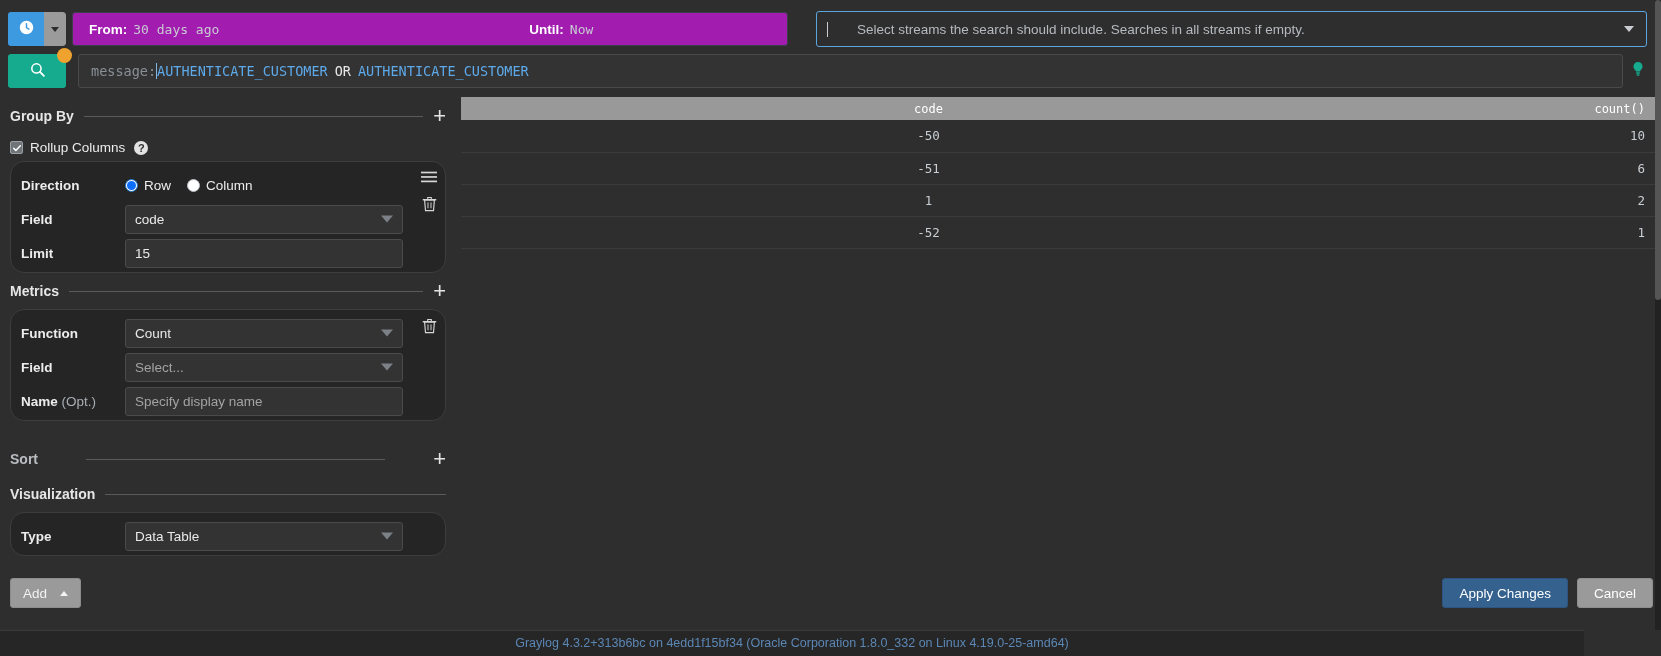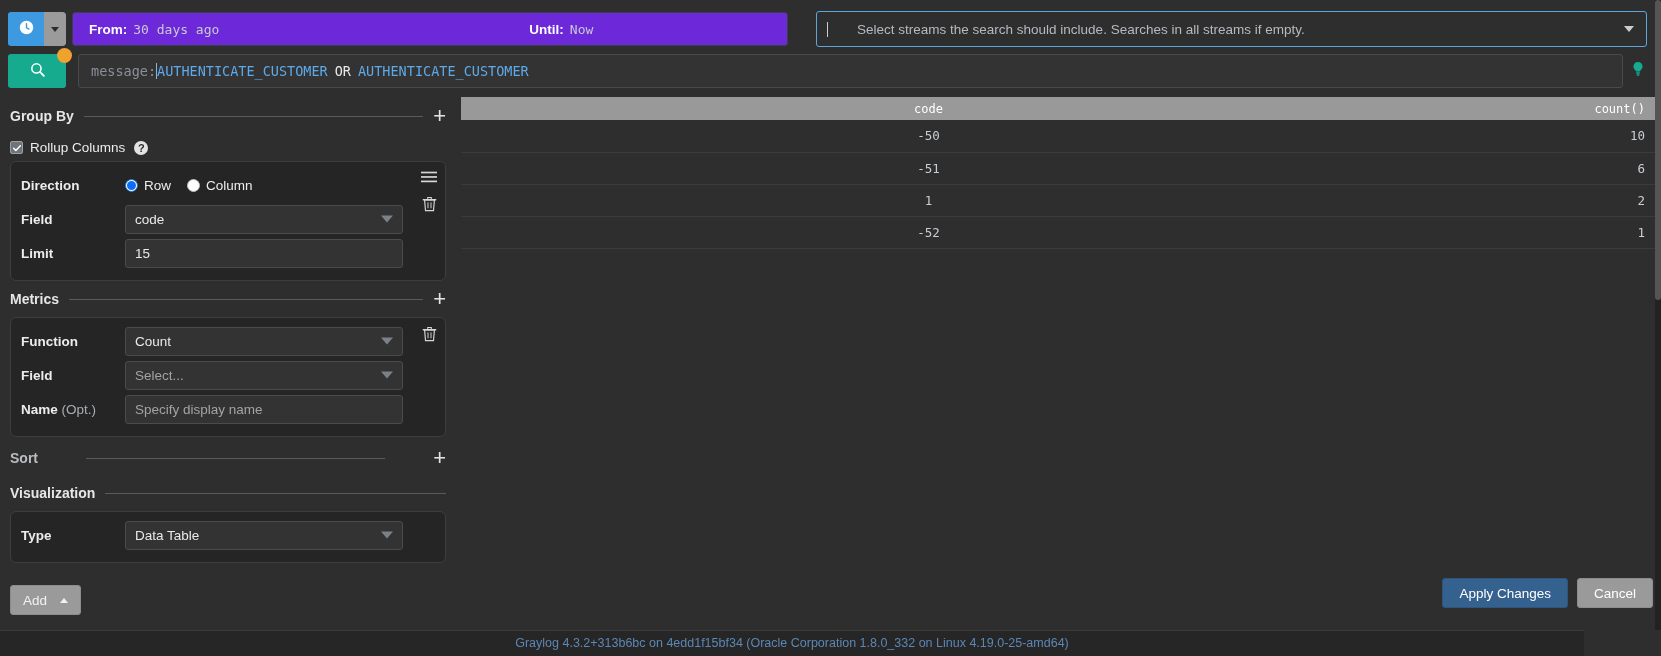--- a/index.html
+++ b/index.html
@@ -60,21 +60,21 @@
   .caret-down {
     width: 0; height: 0;
     border-left: 4px solid transparent;
     border-right: 4px solid transparent;
     border-top: 5px solid #2b2b2b;
   }
   .timerange-display {
     flex: 1 1 auto;
     height: 34px;
     margin-left: 6px;
-    background: #6d28d9;
+    background: #a21caf;
     border: 1px solid #3a3f48;
     border-radius: 3px;
     display: flex;
     align-items: center;
     padding: 0 16px;
     font-size: 13.5px;
     cursor: pointer;
     max-width: 716px;
   }
   .tr-from { display: flex; align-items: baseline; gap: 6px; }
@@ -251,22 +251,22 @@
     align-items: center;
     justify-content: center;
     cursor: pointer;
     margin-left: 2px;
   }
 
   .card {
     position: relative;
     background: #252525;
     border: 1px solid #3d3d3d;
-    border-radius: 6px;
-    padding: 8px 42px 12px 10px;
+    border-radius: 14px;
+    padding: 8px 42px 4px 10px;
     margin-top: 6px;
   }
   .frow {
     display: flex;
     align-items: center;
     min-height: 30px;
     margin-bottom: 4px;
   }
   .frow:last-child { margin-bottom: 0; }
   .flabel {
@@ -631,21 +631,21 @@
         <span class="flabel"><span>Name</span><span class="opt"> (Opt.)</span></span>
         <span class="fctl">
           <span class="text-box">
             <span class="ph">Specify display name</span>
           </span>
         </span>
       </div>
     </div>
 
     
-    <div class="section-head" style="margin-top:9px;gap:48px;">
+    <div class="section-head" style="margin-top:26px;gap:48px;">
       <span class="section-title muted">Sort</span>
       <span class="section-rule"></span>
       <span class="plus-btn">+</span>
     </div>
 
     
     <div class="section-head" style="margin-top:11px;">
       <span class="section-title">Visualization</span>
       <span class="section-rule"></span>
     </div>

